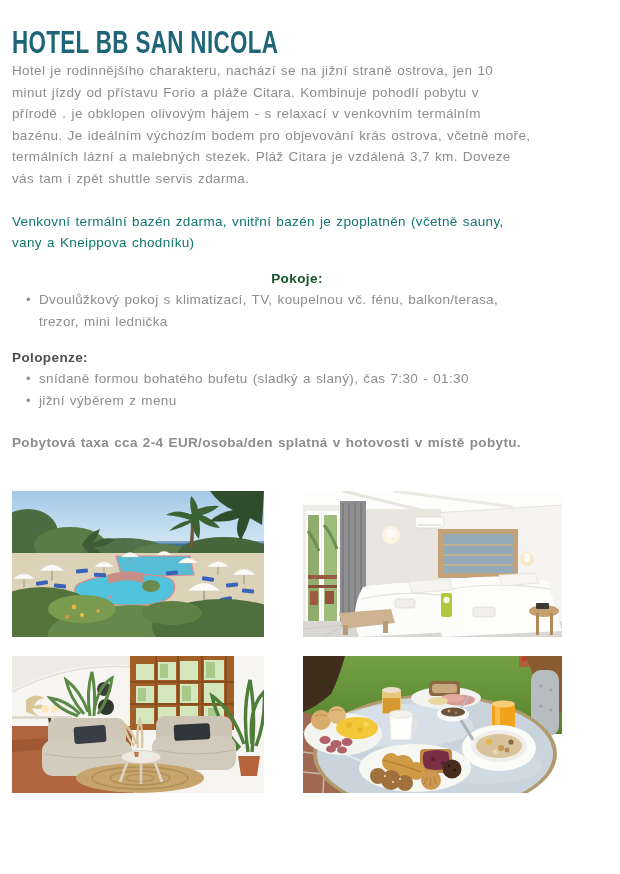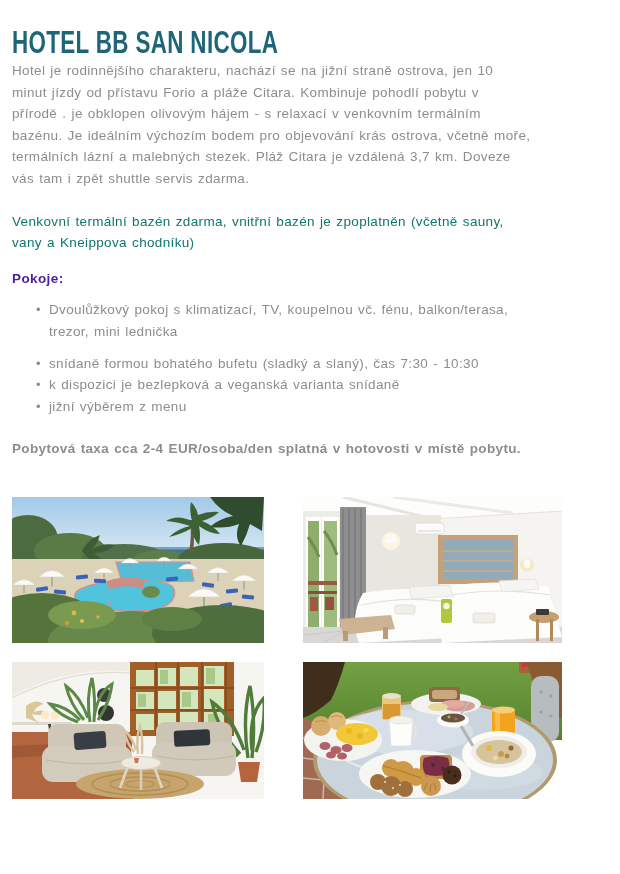--- a/index.html
+++ b/index.html
@@ -22,21 +22,21 @@
   }
   p.body-text { margin:0; white-space:pre-line; }
   p.intro    { margin-top:0; }
   p.note     { margin-top:21px; }
   p.tax      { margin-top:21px;font-weight:bold; }
   .section-heading {
     margin:14px 0 0 0;
     font-size:13.5px; line-height:21.6px; font-weight:bold;
     letter-spacing:0.4px;
   }
-  ul.bullet-list { margin:10px; padding:0 0 0 14px; list-style:none; }
+  ul.bullet-list { margin:0; padding:0 0 0 14px; list-style:none; }
   ul.bullet-list li { position:relative; padding-left:13px; white-space:pre-line; }
   ul.bullet-list li::before {
     content:"•"; position:absolute; left:0; top:0; font-size:13px;
   }
   .photo-grid {
     margin-top:37px;
     display:grid;
     grid-template-columns:252px 259px;
     grid-template-rows:146px 137px;
     column-gap:39px; row-gap:19px;
@@ -54,29 +54,29 @@
   <p class="body-text intro" style="color: rgb(141, 141, 141);">Hotel je rodinnějšího charakteru, nachází se na jižní straně ostrova, jen 10
 minut jízdy od přístavu Forio a pláže Citara. Kombinuje pohodlí pobytu v
 přírodě . je obklopen olivovým hájem - s relaxací v venkovním termálním
 bazénu. Je ideálním výchozím bodem pro objevování krás ostrova, včetně moře,
 termálních lázní a malebných stezek. Pláž Citara je vzdálená 3,7 km. Doveze
 vás tam i zpět shuttle servis zdarma.</p>
 
   <p class="body-text note" style="color: #0f766e;">Venkovní termální bazén zdarma, vnitřní bazén je zpoplatněn (včetně sauny,
 vany a Kneippova chodníku)</p>
 
-  <p class="section-heading" style="color: #4c1d95;">Pokoje:</p>
+  <p class="section-heading" style="color: #14532d; text-align: center;">Pokoje:</p>
   <ul class="bullet-list">
     <li style="color: rgb(141, 141, 141);">Dvoulůžkový pokoj s klimatizací, TV, koupelnou vč. fénu, balkon/terasa,
 trezor, mini lednička</li>
   </ul>
 
+  <p class="section-heading" style="color: rgb(79, 79, 79);">Polopenze:</p>
   <ul class="bullet-list">
-    <li style="color: rgb(141, 141, 141);">snídaně formou bohatého bufetu (sladký a slaný), čas 7:30 - 10:30</li>
-    <li style="color: rgb(141, 141, 141);">k dispozici je bezlepková a veganská varianta snídaně</li>
+    <li style="color: rgb(141, 141, 141);">snídaně formou bohatého bufetu (sladký a slaný), čas 7:30 - 01:30</li>
     <li style="color: rgb(141, 141, 141);">jižní výběrem z menu</li>
   </ul>
 
   <p class="body-text tax" style="color: rgb(141, 141, 141);">Pobytová taxa cca 2-4 EUR/osoba/den splatná v hotovosti v místě pobytu.</p>
 
   <div class="photo-grid">
 
     <figure role="img" aria-label="Hotel garden with outdoor thermal pool, white parasols, blue sun loungers, palm trees and sea view">
       <svg viewBox="0 0 252 146" preserveAspectRatio="none">
         <defs>

